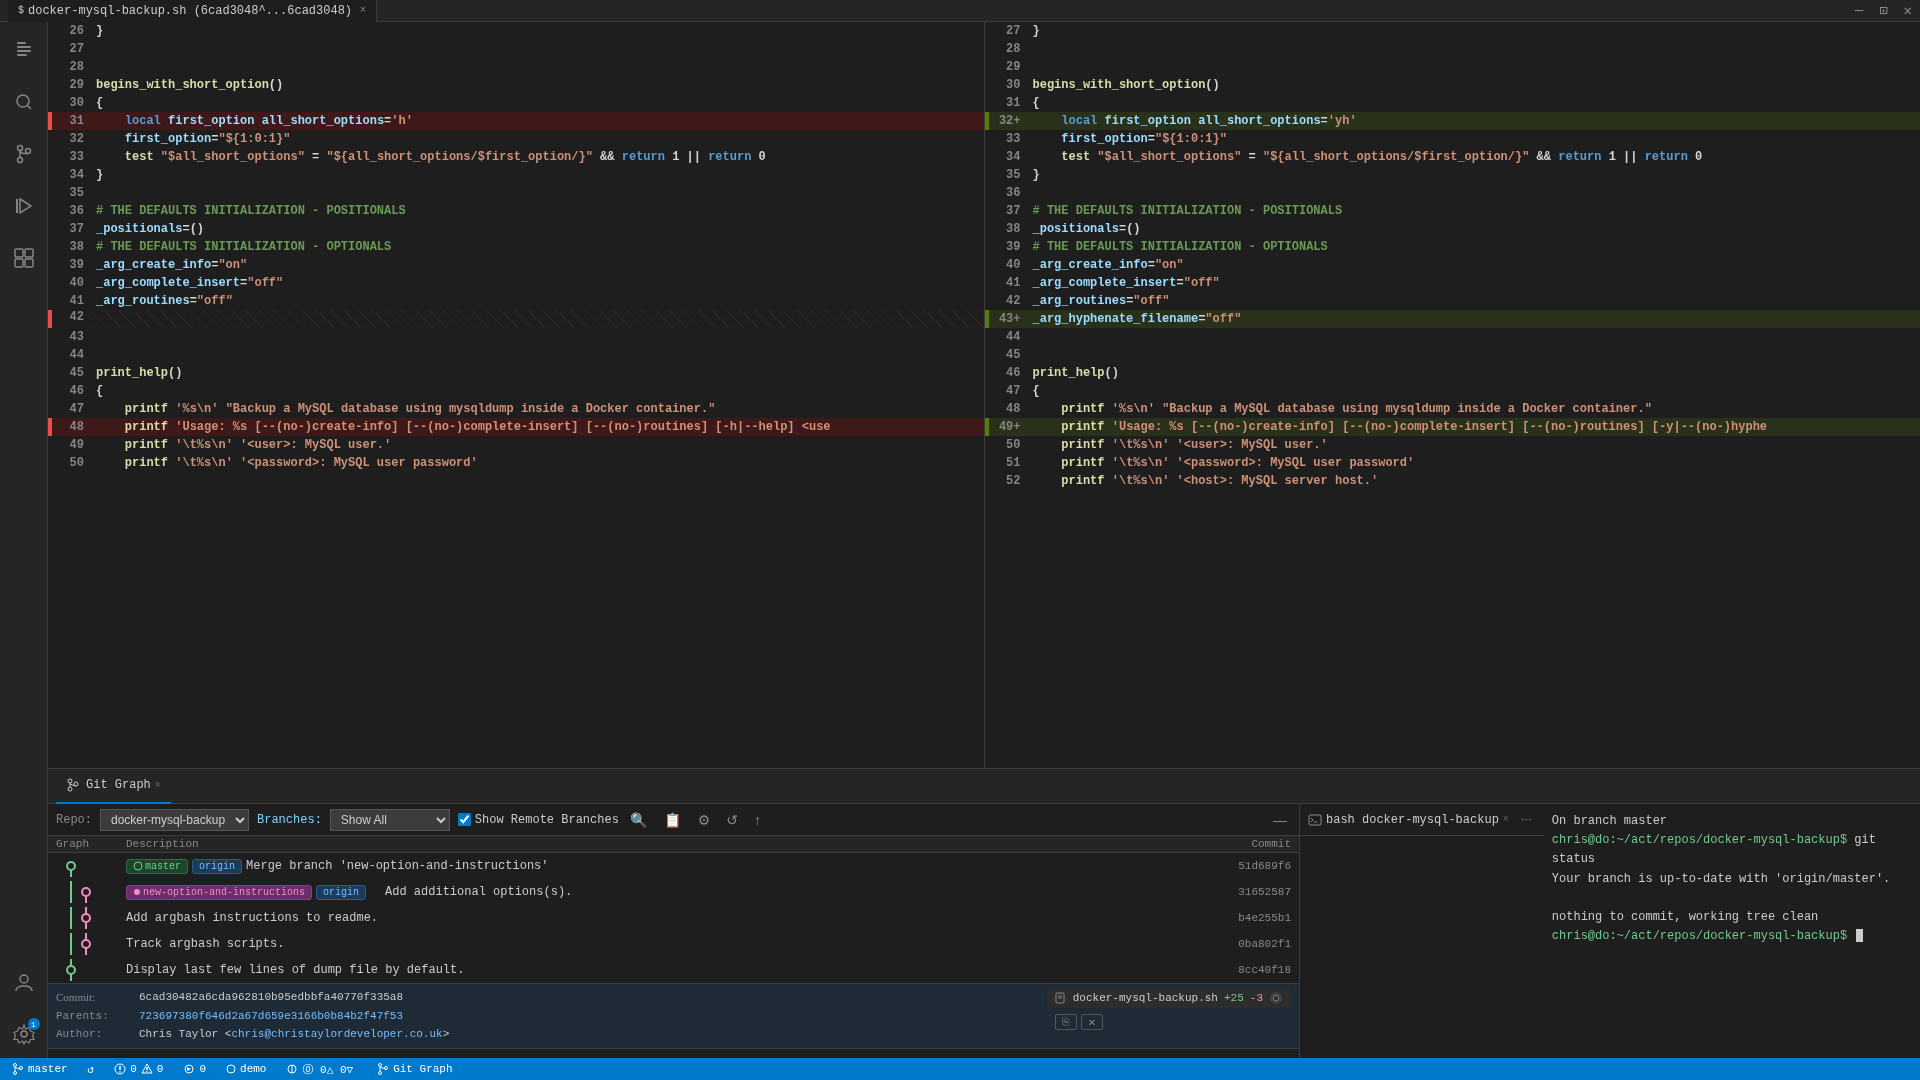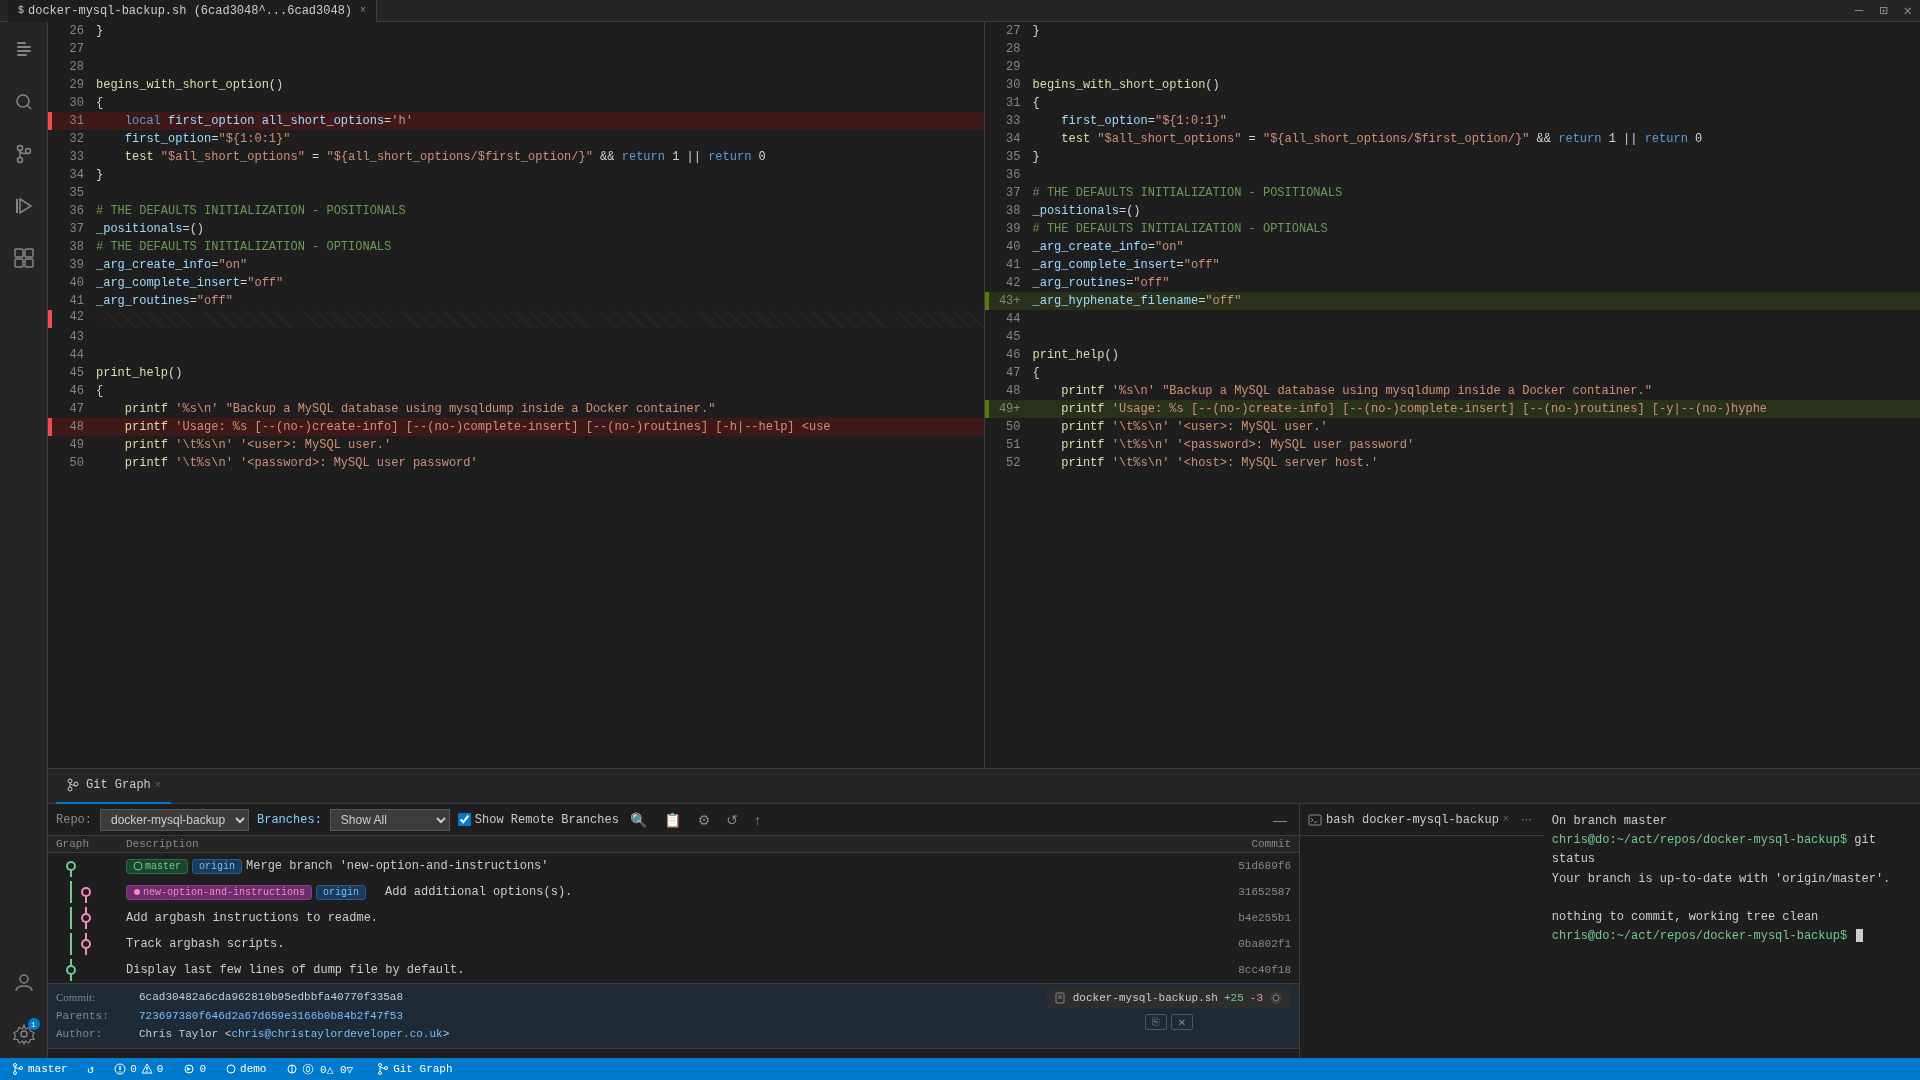--- a/index.html
+++ b/index.html
@@ -22,21 +22,21 @@
     .sidebar-bottom { margin-top: auto; }
 
     
     .editors { display: flex; flex: 1; flex-direction: column; overflow: hidden; }
     .editor-group { display: flex; flex: 1; overflow: hidden; }
     .editor-pane { flex: 1; display: flex; flex-direction: column; overflow: hidden; border-right: 1px solid #3c3c3c; }
     .editor-pane:last-child { border-right: none; }
 
     
     .code-area { flex: 1; overflow: hidden; background: #1e1e1e; position: relative; }
-    .code-scroll { overflow: auto; height: 100%; }
+    .code-scroll { overflow: auto; height: 100%; font-weight: bold; }
     .code-line { display: flex; min-height: 18px; line-height: 18px; white-space: nowrap; }
     .line-num { width: 40px; min-width: 40px; text-align: right; padding-right: 8px; color: #858585; user-select: none; font-size: 12px; }
     .line-content { padding-left: 4px; flex: 1; font-size: 12px; }
 
     
     .kw { color: #569cd6; }
     .fn { color: #dcdcaa; }
     .str { color: #ce9178; }
     .cmt { color: #6a9955; }
     .var { color: #9cdcfe; }
@@ -369,20 +369,25 @@
                 <div class="line-num">30</div>
                 <div class="line-content"><span class="fn">begins_with_short_option</span><span class="punct">()</span></div>
               </div>
 
               <div class="code-line">
                 <div class="gutter"></div>
                 <div class="line-num">31</div>
                 <div class="line-content"><span class="punct">{</span></div>
               </div>
 
+              <div class="code-line line-green">
+                <div class="gutter green"></div>
+                <div class="line-num">32+</div>
+                <div class="line-content">&nbsp;&nbsp;&nbsp;&nbsp;<span class="kw">local</span> <span class="var">first_option</span> <span class="var">all_short_options</span>=<span class="str">'yh'</span></div>
+              </div>
 
               <div class="code-line">
                 <div class="gutter"></div>
                 <div class="line-num">33</div>
                 <div class="line-content">&nbsp;&nbsp;&nbsp;&nbsp;<span class="var">first_option</span>=<span class="str">"${1:0:1}"</span></div>
               </div>
 
               <div class="code-line">
                 <div class="gutter"></div>
                 <div class="line-num">34</div>
@@ -651,21 +656,21 @@
                     <span style="color:#888;min-width:75px;">Parents:</span>
                     <a href="#" style="color:#75beff;text-decoration:none;">723697380f646d2a67d659e3166b0b84b2f47f53</a>
                   </div>
                   <div style="display:flex;gap:8px;">
                     <span style="color:#888;min-width:75px;">Author:</span>
                     <span style="color:#cccccc;">Chris Taylor &lt;<a href="#" style="color:#75beff;text-decoration:none;">chris@christaylordeveloper.co.uk</a>&gt;</span>
                   </div>
 
                 </div>
 
-                <div style="display:flex;flex-direction:column;gap:4px;min-width:200px;align-items:center;">
+                <div style="display:flex;flex-direction:column;gap:4px;min-width:200px;">
                   <div style="display:flex;align-items:center;gap:6px;background:#2d2d2d;padding:3px 8px;border-radius:3px;">
                     <svg width="12" height="12" viewBox="0 0 12 12" fill="none">
                         <rect x="1" y="1" width="8" height="10" rx="1" stroke="#888" stroke-width="1" fill="none"></rect>
                         <line x1="3" y1="4" x2="7" y2="4" stroke="#888" stroke-width="1"></line>
                         <line x1="3" y1="6" x2="7" y2="6" stroke="#888" stroke-width="1"></line>
                       </svg>
                     <span style="color:#cccccc;font-size:11px;">docker-mysql-backup.sh</span>
                     <span style="color:#73c991;font-size:11px;">+25</span>
                     <span style="color:#f48dbd;font-size:11px;">-3</span>
                     <svg width="14" height="14" viewBox="0 0 14 14" fill="none" style="cursor:pointer;">

